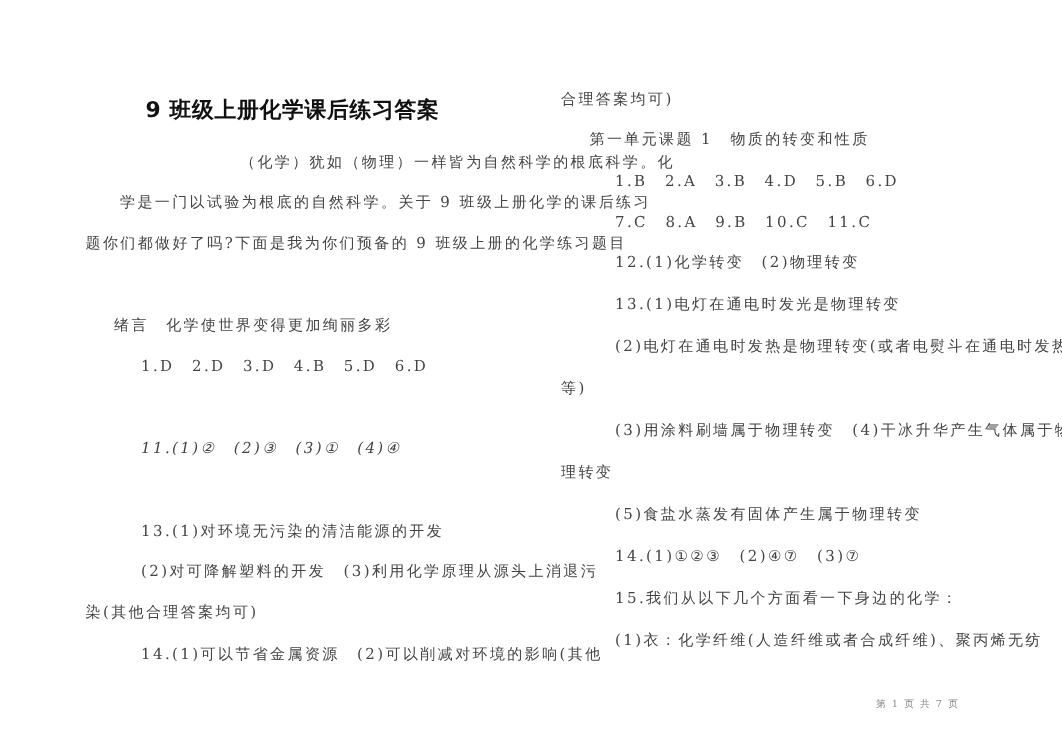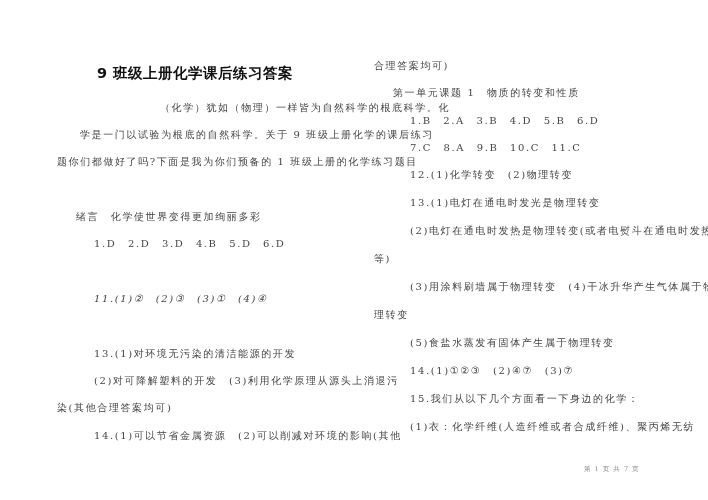--- a/index.html
+++ b/index.html
@@ -14,21 +14,21 @@
 </style>
 </head>
 <body>
 
 <div class="page">
 
   <div class="title">9 班级上册化学课后练习答案</div>
 
   <div class="line" style="left:120px; top:101px;margin-left:40px;">（化学）犹如（物理）一样皆为自然科学的根底科学。化</div>
   <div class="line" style="left:57px; top:128px;margin-left:23px;">学是一门以试验为根底的自然科学。关于 9 班级上册化学的课后练习</div>
-  <div class="line" style="left:57px; top:155px;">题你们都做好了吗?下面是我为你们预备的 1 班级上册的化学练习题目</div>
+  <div class="line" style="left:57px; top:155px;">题你们都做好了吗?下面是我为你们预备的 9 班级上册的化学练习题目</div>
 
   <div class="line" style="left:76px; top:210px;">绪言　化学使世界变得更加绚丽多彩</div>
 
   <div class="line" style="left:94px; top:237px;">1.D　2.D　3.D　4.B　5.D　6.D</div>
   <div class="line" style="left:94px; top:292px;font-style:italic;">11.(1)②　(2)③　(3)①　(4)④</div>
   <div class="line" style="left:94px; top:347px;">13.(1)对环境无污染的清洁能源的开发</div>
   <div class="line" style="left:94px; top:374px;">(2)对可降解塑料的开发　(3)利用化学原理从源头上消退污</div>
   <div class="line" style="left:57px; top:401px;">染(其他合理答案均可)</div>
   <div class="line" style="left:94px; top:429px;">14.(1)可以节省金属资源　(2)可以削减对环境的影响(其他</div>
 

